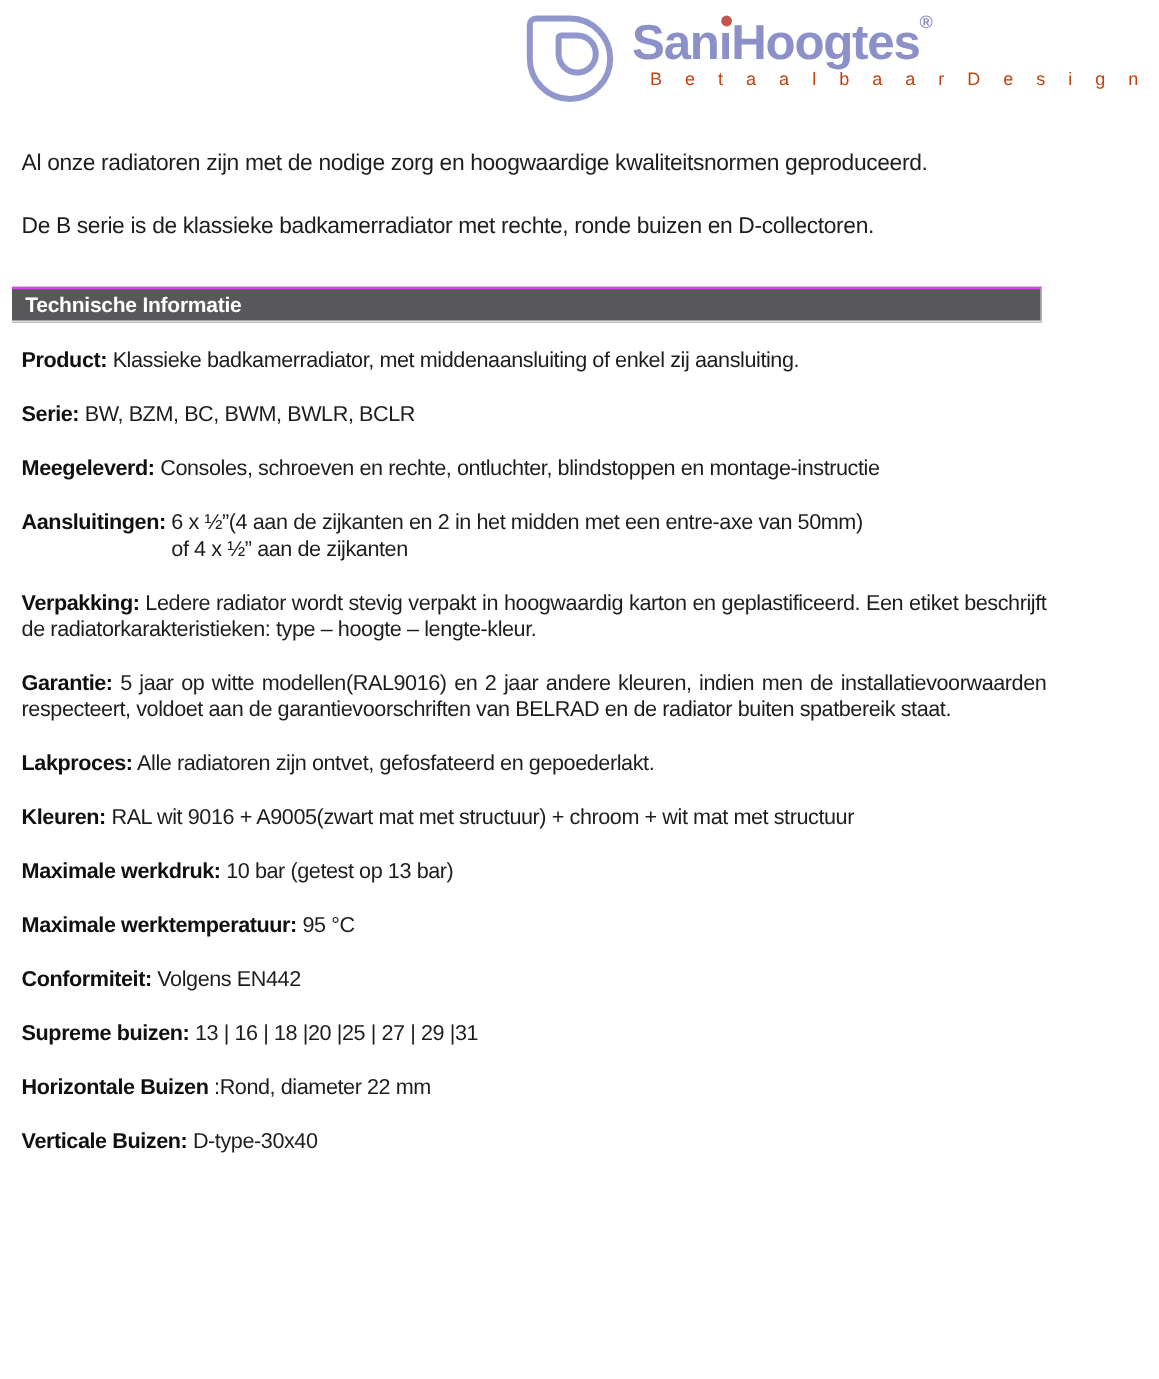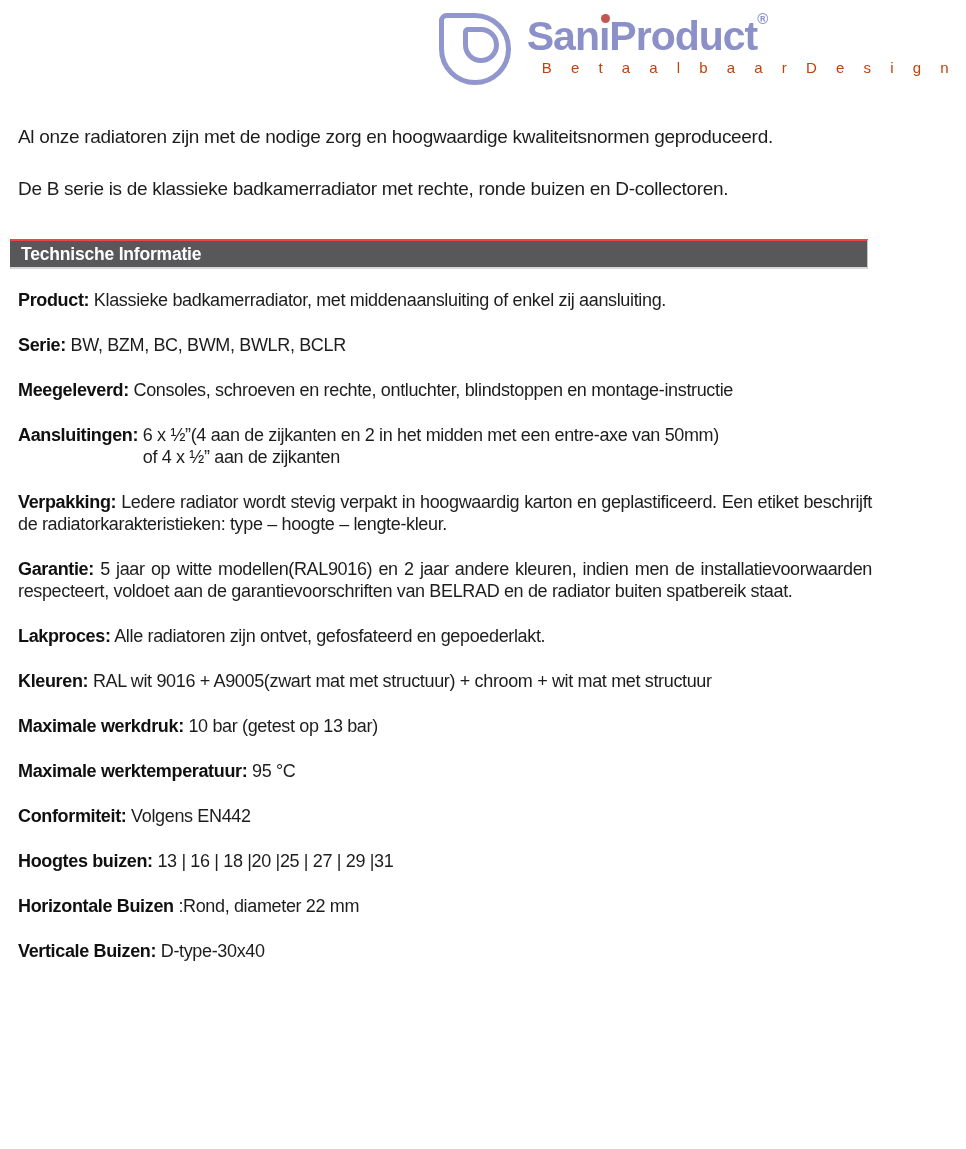--- a/index.html
+++ b/index.html
@@ -80,21 +80,21 @@
     line-height:22px;
   }
 
   
   .section-bar{
     margin:39px 0 0 10px;
     width:858px;
     height:30px;
     box-sizing:border-box;
     background:#58585a;
-    border-top:2px solid #ef4444;
+    border-top:2px solid #d946ef;
     border-bottom:2px solid #d8d8d8;
     border-right:1px solid #c6c6c6;
     color:#ffffff;
     font-size:17.5px;
     font-weight:bold;
     line-height:26px;
     padding-left:11px;
     letter-spacing:-0.2px;
   }
 
@@ -117,21 +117,21 @@
 </style>
 </head>
 <body>
 
 <div class="header">
   <div class="logo">
     <div class="logo-mark">
       <div class="logo-mark-inner"></div>
     </div>
     <div class="brand-block">
-      <div class="brand-line"><span>San</span><span class="idot">ı</span><span>Product</span><span class="reg-mark">®</span></div>
+      <div class="brand-line"><span>San</span><span class="idot">ı</span><span>Hoogtes</span><span class="reg-mark">®</span></div>
       <div class="tagline">B e t a a l b a a r   D e s i g n</div>
     </div>
   </div>
 </div>
 
 <div class="intro">
 
 <p>Al onze radiatoren zijn met de nodige zorg en hoogwaardige kwaliteitsnormen geproduceerd.</p>
     <p>De B serie is de klassieke badkamerradiator met rechte, ronde buizen en D-collectoren.</p>
   </div>
@@ -147,16 +147,16 @@
     <p><b>Meegeleverd:</b> <span class="val">Consoles, schroeven en rechte, ontluchter, blindstoppen en montage-instructie</span></p>
     <p class="hang"><b>Aansluitingen:</b> <span class="val">6 x ½”(4 aan de zijkanten en 2 in het midden met een entre-axe van 50mm)
 of 4 x ½” aan de zijkanten</span></p>
     <p class="justify"><b>Verpakking:</b> <span class="val">Ledere radiator wordt stevig verpakt in hoogwaardig karton en geplastificeerd. Een etiket beschrijft de radiatorkarakteristieken: type – hoogte – lengte-kleur.</span></p>
     <p class="justify"><b>Garantie:</b> <span class="val">5 jaar op witte modellen(RAL9016) en 2 jaar andere kleuren, indien men de installatievoorwaarden respecteert, voldoet aan de garantievoorschriften van BELRAD en de radiator buiten spatbereik staat.</span></p>
     <p><b>Lakproces:</b> <span class="val">Alle radiatoren zijn ontvet, gefosfateerd en gepoederlakt.</span></p>
     <p><b>Kleuren:</b> <span class="val">RAL wit 9016 + A9005(zwart mat met structuur) + chroom + wit mat met structuur</span></p>
     <p><b>Maximale werkdruk:</b> <span class="val">10 bar (getest op 13 bar)</span></p>
     <p><b>Maximale werktemperatuur:</b> <span class="val">95 °C</span></p>
     <p><b>Conformiteit:</b> <span class="val">Volgens EN442</span></p>
-    <p><b>Hoogtes buizen:</b> <span class="val">13 | 16 | 18 |20 |25 | 27 | 29 |31</span></p>
+    <p><b>Supreme buizen:</b> <span class="val">13 | 16 | 18 |20 |25 | 27 | 29 |31</span></p>
     <p><b>Horizontale Buizen</b> <span class="val">:Rond, diameter 22 mm</span></p>
     <p><b>Verticale Buizen:</b> <span class="val">D-type-30x40</span></p>
   </div>
 
 </body></html>

